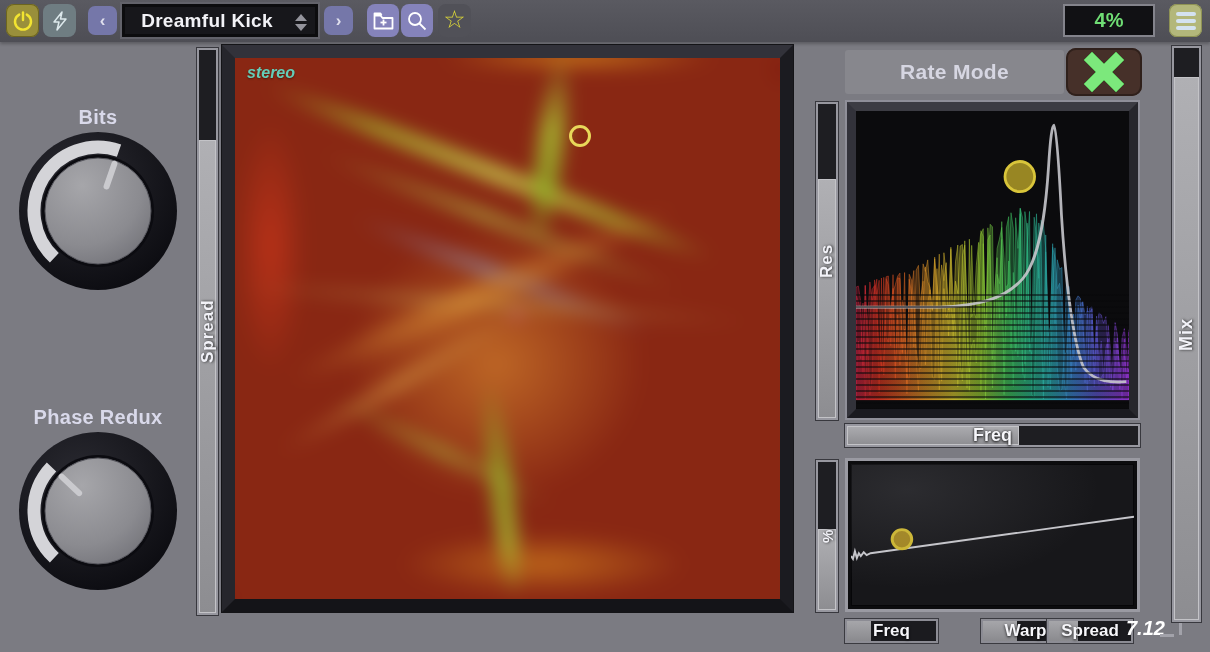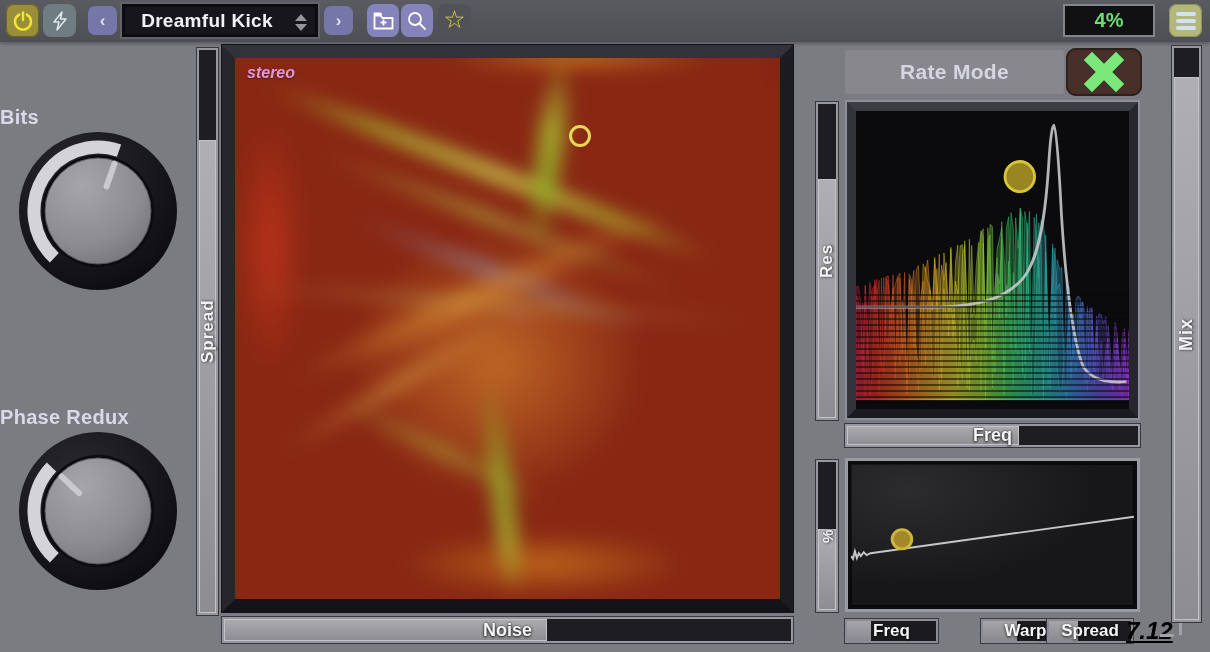--- a/index.html
+++ b/index.html
@@ -26,21 +26,21 @@
   #folder-btn{left:367px;width:32px;background:#8583bb;}
   #search-btn{left:401px;width:32px;background:#8583bb;}
   #star-btn{left:438px;width:33px;background:#515158;}
   #star-btn span{color:#ddd838;font-size:25px;line-height:1;margin-top:-2px;}
   #value-box{position:absolute;left:1063px;top:4px;width:92px;height:33px;background:#111114;
     border:2px solid #84848c;display:flex;align-items:center;justify-content:center;}
   #value-box span{color:#6fdd74;font-size:20px;font-weight:bold;}
   #menu-btn{left:1169px;width:33px;background:#b3b77b;flex-direction:column;gap:3px;box-shadow:inset 0 0 0 1px #8e9254;}
   .mbar{width:20px;height:4px;border-radius:2px;background:#d4e2f0;}
   
-  .knob-label{position:absolute;width:196px;text-align:left;color:#d9d9ea;
+  .knob-label{position:absolute;width:196px;text-align:center;color:#d9d9ea;
     font-size:20px;font-weight:600;letter-spacing:.3px;}
   .knob{position:absolute;width:160px;height:160px;cursor:pointer;}
   
   .vslider,.hslider{position:absolute;border:2px solid #97979f;background:#1e1e22;
     box-shadow:0 0 0 1px #38383e;cursor:pointer;}
   .vfill{position:absolute;left:0;right:0;bottom:0;
     background:linear-gradient(180deg,#b0b0b4,#8d8d91);box-shadow:inset 0 0 0 1px #c3c3c7;}
   .hfill{position:absolute;left:0;top:0;bottom:0;
     background:linear-gradient(180deg,#acacb0,#8d8d91);box-shadow:inset 0 0 0 1px #c3c3c7;}
   .vlabel{position:absolute;inset:0;display:flex;align-items:center;justify-content:center;
@@ -57,21 +57,21 @@
     background:
       radial-gradient(closest-side at 62% 4%, rgba(206,128,28,.95), rgba(206,128,28,0) 62%),
       radial-gradient(closest-side at 48% 56%, rgba(202,118,42,.8), rgba(202,118,42,0) 52%),
       radial-gradient(closest-side at 56% 90%, rgba(198,112,28,.85), rgba(198,112,28,0) 55%),
       radial-gradient(closest-side at 10% 36%, rgba(196,52,26,.8), rgba(196,52,26,0) 60%),
       radial-gradient(closest-side at 99% 62%, rgba(116,14,12,.95), rgba(116,14,12,0) 65%),
       radial-gradient(closest-side at 2% 96%, rgba(108,12,10,.95), rgba(108,12,10,0) 60%),
       radial-gradient(closest-side at 96% 6%, rgba(128,26,14,.9), rgba(128,26,14,0) 55%),
       #892713;}
   .streak{position:absolute;border-radius:50%;}
-  #stereo-label{position:absolute;left:12px;top:6px;color:#f0abfc;font-size:16px;
+  #stereo-label{position:absolute;left:12px;top:6px;color:#5eead4;font-size:16px;
     font-weight:bold;font-style:italic;opacity:.85;text-shadow:0 1px 2px rgba(0,0,0,.5);}
   #pad-marker{position:absolute;width:22px;height:22px;border:3px solid #e8d85a;
     border-radius:50%;cursor:pointer;}
   
   #noise-mode-header{position:absolute;left:845px;top:50px;width:219px;height:44px;
     background:#87878d;border-radius:3px;display:flex;align-items:center;justify-content:center;}
   #noise-mode-header span{color:#d6d6e2;font-size:21px;font-weight:bold;letter-spacing:.3px;}
   #x-button{position:absolute;left:1066px;top:48px;width:76px;height:48px;border-radius:10px;
     background:#463029;box-shadow:inset 0 0 0 2px #2f201b;display:flex;align-items:center;
     justify-content:center;cursor:pointer;}
@@ -85,22 +85,22 @@
   #panel2-frame{left:845px;top:458px;width:295px;height:154px;cursor:crosshair;}
   #panel2-area{position:absolute;inset:3px;background:#17171a;overflow:hidden;
     box-shadow:inset 0 0 0 1px #060608;}
   #panel2-glow{position:absolute;inset:0;
     background:radial-gradient(ellipse at 20% 18%, rgba(195,195,205,.12), rgba(195,195,205,0) 60%);}
   .mini-btn{position:absolute;top:619px;height:24px;border:2px solid #8c8c94;background:#1b1b1f;
     box-shadow:0 0 0 1px #3a3a40;cursor:pointer;}
   .mini-fill{position:absolute;left:0;top:0;bottom:0;background:linear-gradient(180deg,#a6a6aa,#8a8a8e);}
   .mini-label{position:absolute;inset:0;display:flex;align-items:center;justify-content:center;
     color:#f6f6fa;font-weight:bold;font-size:17px;text-shadow:0 1px 3px rgba(0,0,0,.85);}
-  #version-text{position:absolute;left:1126px;top:617px;color:#000000;font-size:24px;
-    font-weight:bold;font-style:italic;text-decoration:underline;}
+  #version-text{position:absolute;left:1126px;top:617px;color:#ffffff;font-size:20px;
+    font-weight:bold;font-style:italic;}
   #logo-mark{position:absolute;left:1160px;top:610px;width:34px;height:30px;}
   #logo-mark .lm-h{position:absolute;left:0;bottom:3px;width:14px;height:3px;background:#a2a2aa;}
   #logo-mark .lm-v{position:absolute;left:19px;top:4px;width:3px;height:21px;background:#a2a2aa;}
   svg{display:block;}
 </style>
 </head>
 <body>
 
 <div id="app">
 
@@ -226,24 +226,20 @@
         <div class="streak" style="left:55%;top:3%;width:26px;height:33%;opacity:.8;transform:rotate(7deg);background:linear-gradient(180deg,rgba(170,195,45,0),#a9c232 40%,#8fae25 70%,rgba(150,175,40,0));"></div>
         <div class="streak" style="left:47%;top:58%;width:23px;height:38%;opacity:.75;transform:rotate(-7deg);background:linear-gradient(180deg,rgba(150,175,40,0),#93b328 45%,#a9c232 75%,rgba(170,195,45,0));"></div>
         <div class="streak" style="left:18%;top:70%;width:42%;height:12px;opacity:.6;transform:rotate(26deg);background:linear-gradient(90deg,rgba(170,180,50,0),#a7b23a 50%,rgba(170,180,50,0));"></div>
         <div class="streak" style="left:50.5%;top:46.5%;width:14px;height:14px;opacity:.9;background:radial-gradient(circle,#d060a0,rgba(208,96,160,0) 70%);"></div>
       </div>
       <div id="pad-marker" style="left: calc(63.3% - 11px); top: calc(14.5% - 11px);"></div>
       <div id="stereo-label">stereo</div>
     </div>
   </div>
 
-  <div class="hslider" style="left:222px;top:617px;width:571px;height:26px;">
-    <div class="hfill" style="width: 57%;"></div>
-    <div class="hlabel">Noise</div>
-  </div>
 
   <div id="noise-mode-header">
     <span>Rate Mode</span>
   </div>
   <div id="x-button">
     <span>
       <svg width="40" height="40" viewBox="0 0 40 40">
         <path d="M20 12 L32 0 L40 8 L28 20 L40 32 L32 40 L20 28 L8 40 L0 32 L12 20 L0 8 L8 0 Z" fill="#7ce87c" stroke="#58c058" stroke-width="1"></path>
       </svg>
     </span>

